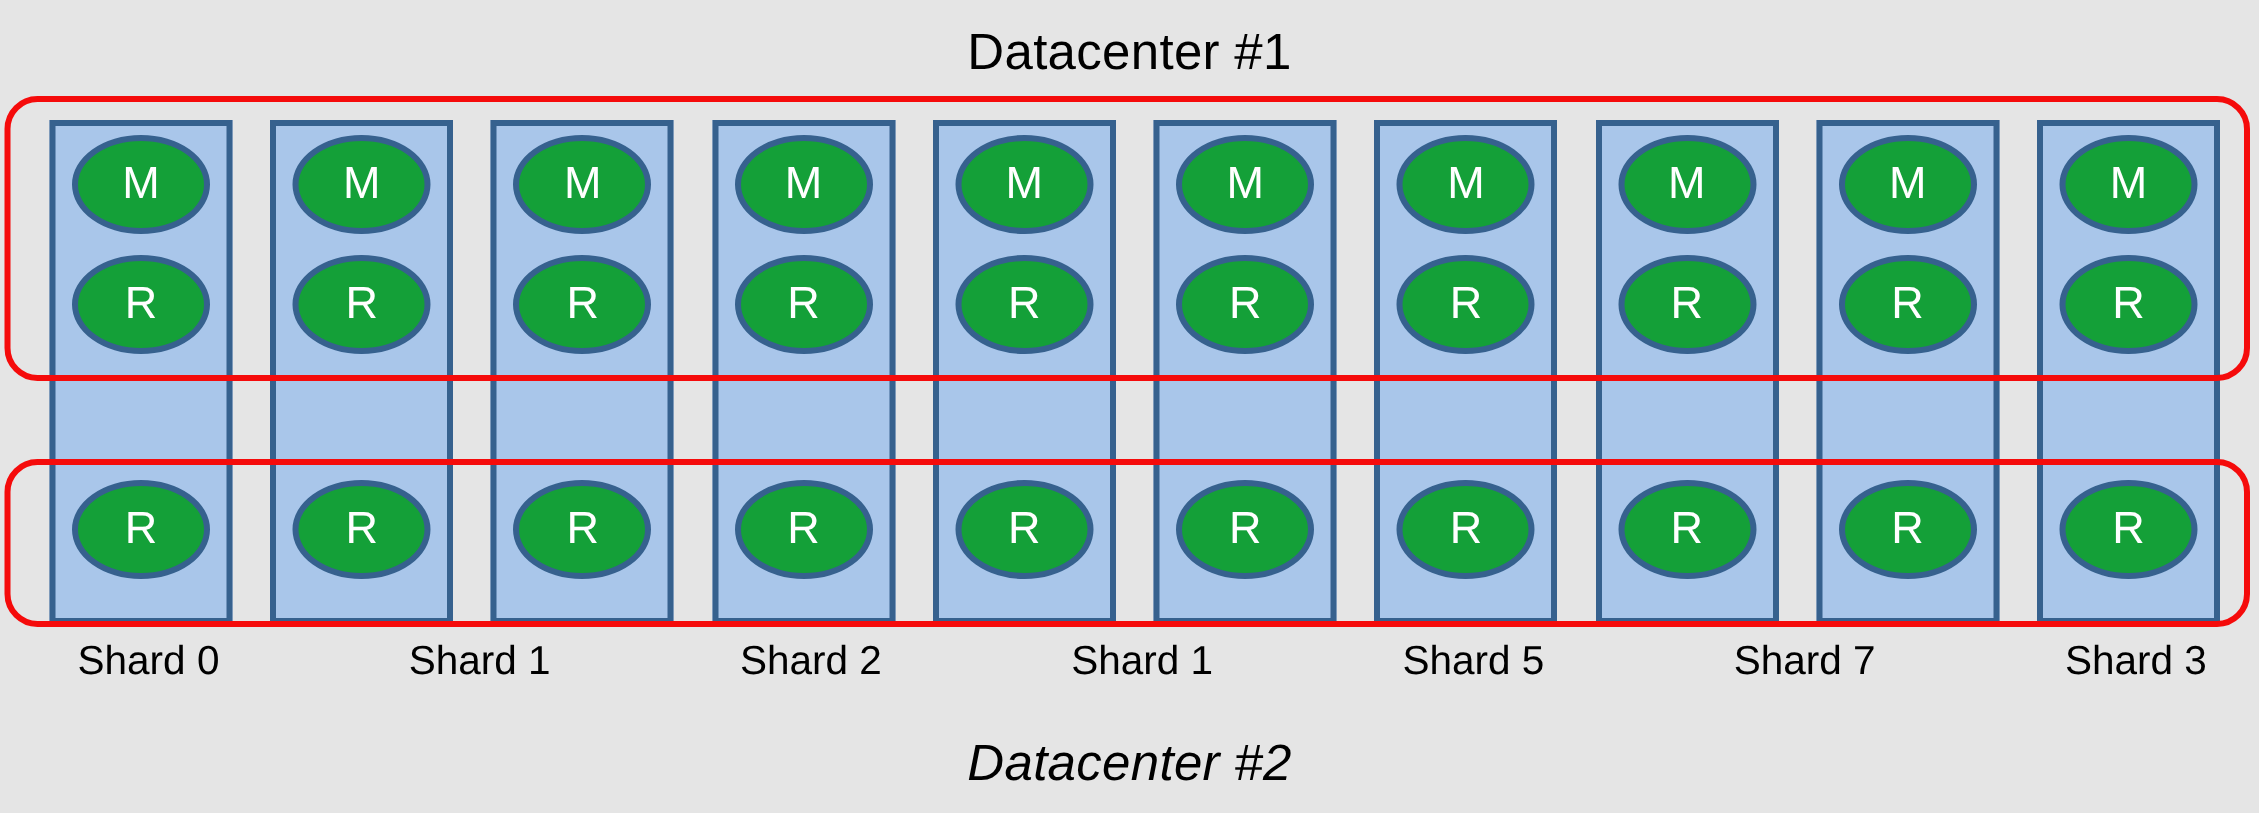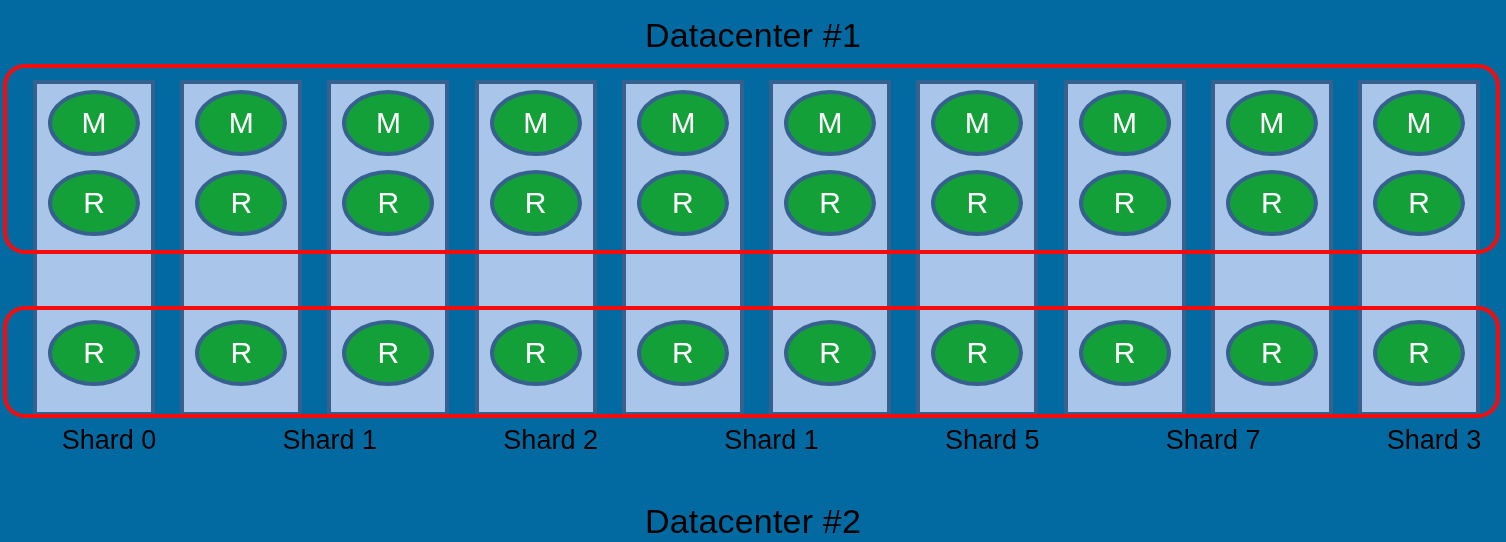--- a/index.html
+++ b/index.html
@@ -7,38 +7,38 @@
     padding: 0;
     background: #ffffff;
   }
   body {
     font-family: "Liberation Sans", sans-serif;
   }
   #canvas {
     position: relative;
     width: 1506px;
     height: 542px;
-    background: #0369a1;
+    background: #e5e5e5;
     overflow: hidden;
   }
 
   
   .dc-title {
     position: absolute;
     left: 0;
     width: 1506px;
     text-align: center;
     font-size: 34px;
     color: #000000;
     letter-spacing: 0.2px;
     line-height: 1;
     white-space: nowrap;
   }
   #dc-title-top   { top: 18px; }
-  #dc-title-bot   { top: 504px; }
+  #dc-title-bot   { top: 492px; font-style: italic; }
 
   
   #shard-row {
     position: absolute;
     left: 33px;
     top: 80px;
     width: 1447px;
     height: 336px;
     display: flex;
     justify-content: space-between;
@@ -100,21 +100,21 @@
   #dc-outline-2 {
     left: 3px;
     top: 306px;
     width: 1497px;
     height: 112px;
   }
 
   
   #shard-labels {
     position: absolute;
-    left: 48px;
+    left: 38px;
     top: 427px;
     width: 1447px;
     display: flex;
     justify-content: space-between;
   }
   .shard-label {
     width: 122px;
     text-align: center;
     font-size: 27px;
     color: #000000;

